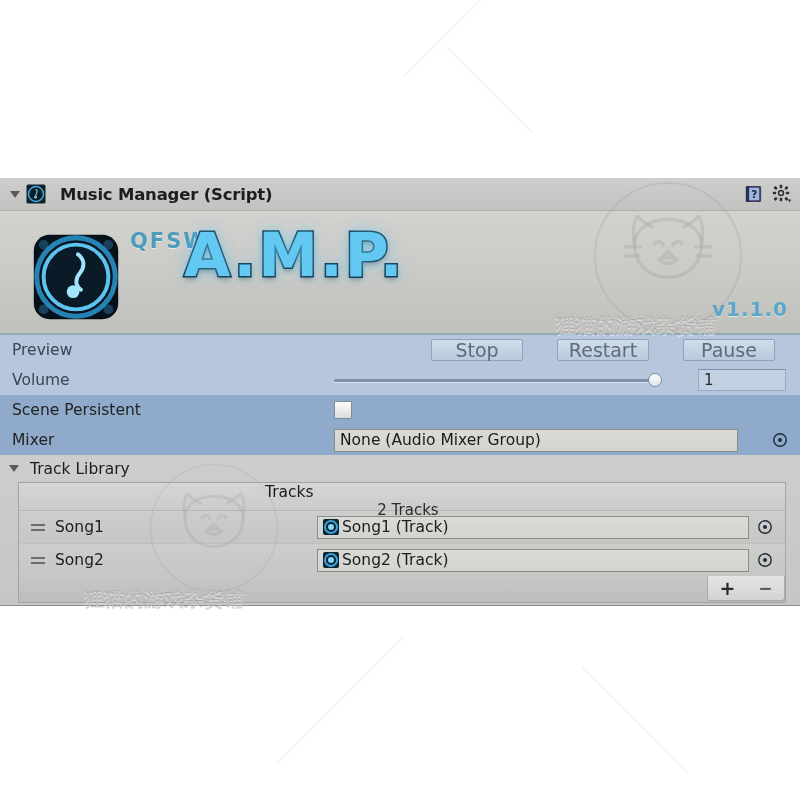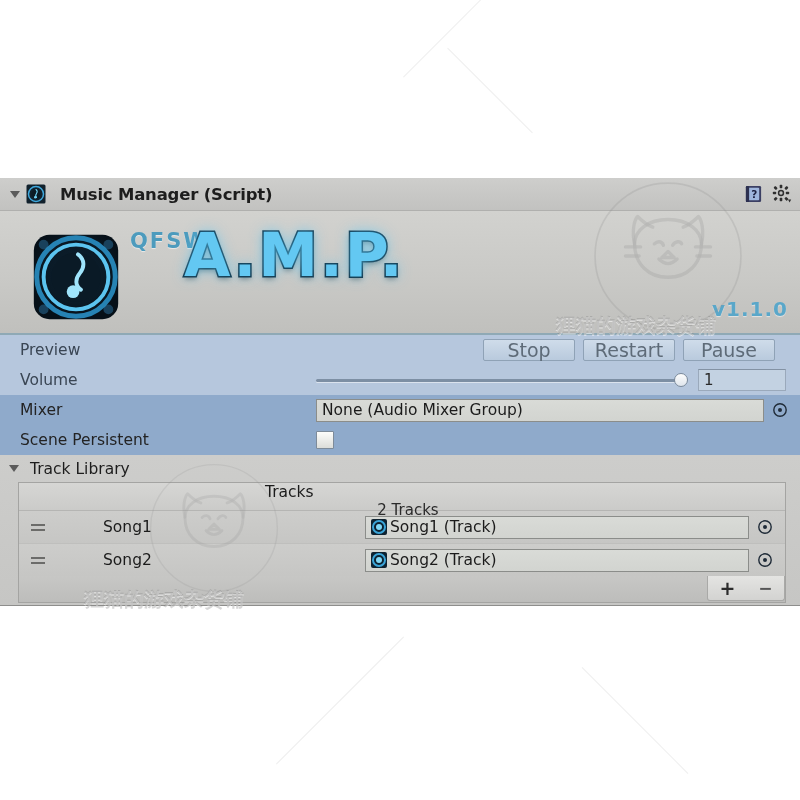--- a/index.html
+++ b/index.html
@@ -114,22 +114,23 @@
 
   
   .rows-light { background: #b6c7dd; }
   .rows-dark  { background: #8faacb; }
 
   .prop-row {
     position: relative;
     display: flex;
     align-items: center;
     height: 30px;
-    padding-left: 20px;
-    box-sizing: border-box;
+    padding-left: 12px;
+    box-sizing: border-box;
+    gap: 26px;
   }
   .prop-label {
     font-size: 15.5px;
     color: #232323;
     width: 296px;
     flex: none;
     white-space: nowrap;
   }
   .rows-light .prop-label { color: #3a4654; }
 
@@ -277,21 +278,20 @@
     display: block;
     height: 2px;
     background: #6c6c6a;
     margin: 3px 0;
   }
   .rl-name {
     font-size: 15.5px;
     color: #1b1b1b;
     width: 262px;
     flex: none;
-    margin-left: 48px;
   }
   .rl-footer {
     position: relative;
     height: 26px;
     background: linear-gradient(180deg,#c7c7c5 0%, #bdbdbb 100%);
   }
   .rl-buttons {
     position: absolute;
     right: 0; top: 0;
     width: 78px; height: 25px;
@@ -427,31 +427,31 @@
           <div class="slider-knob"></div>
         </div>
         <div class="num-field">1</div>
       </div>
 
     </div>
 
     <div class="rows-dark">
 
       <div class="prop-row">
+        <div class="prop-label">Scene Persistent</div>
+        <div class="checkbox"></div>
+      </div>
+
+      <div class="prop-row">
         <div class="prop-label">Mixer</div>
         <div class="obj-field">None (Audio Mixer Group)</div>
         <svg class="picker" viewBox="0 0 16 16">
           <circle cx="8" cy="8" r="6.2" fill="none" stroke="#1f2b38" stroke-width="1.4"></circle>
           <circle cx="8" cy="8" r="2" fill="#1f2b38"></circle>
         </svg>
-      </div>
-
-      <div class="prop-row">
-        <div class="prop-label">Scene Persistent</div>
-        <div class="checkbox"></div>
       </div>
 
     </div>
 
     <div class="section">
 
       <div class="section-head">
         <div class="foldout-tri open"></div>
         <div class="section-title">Track Library</div>
       </div>

